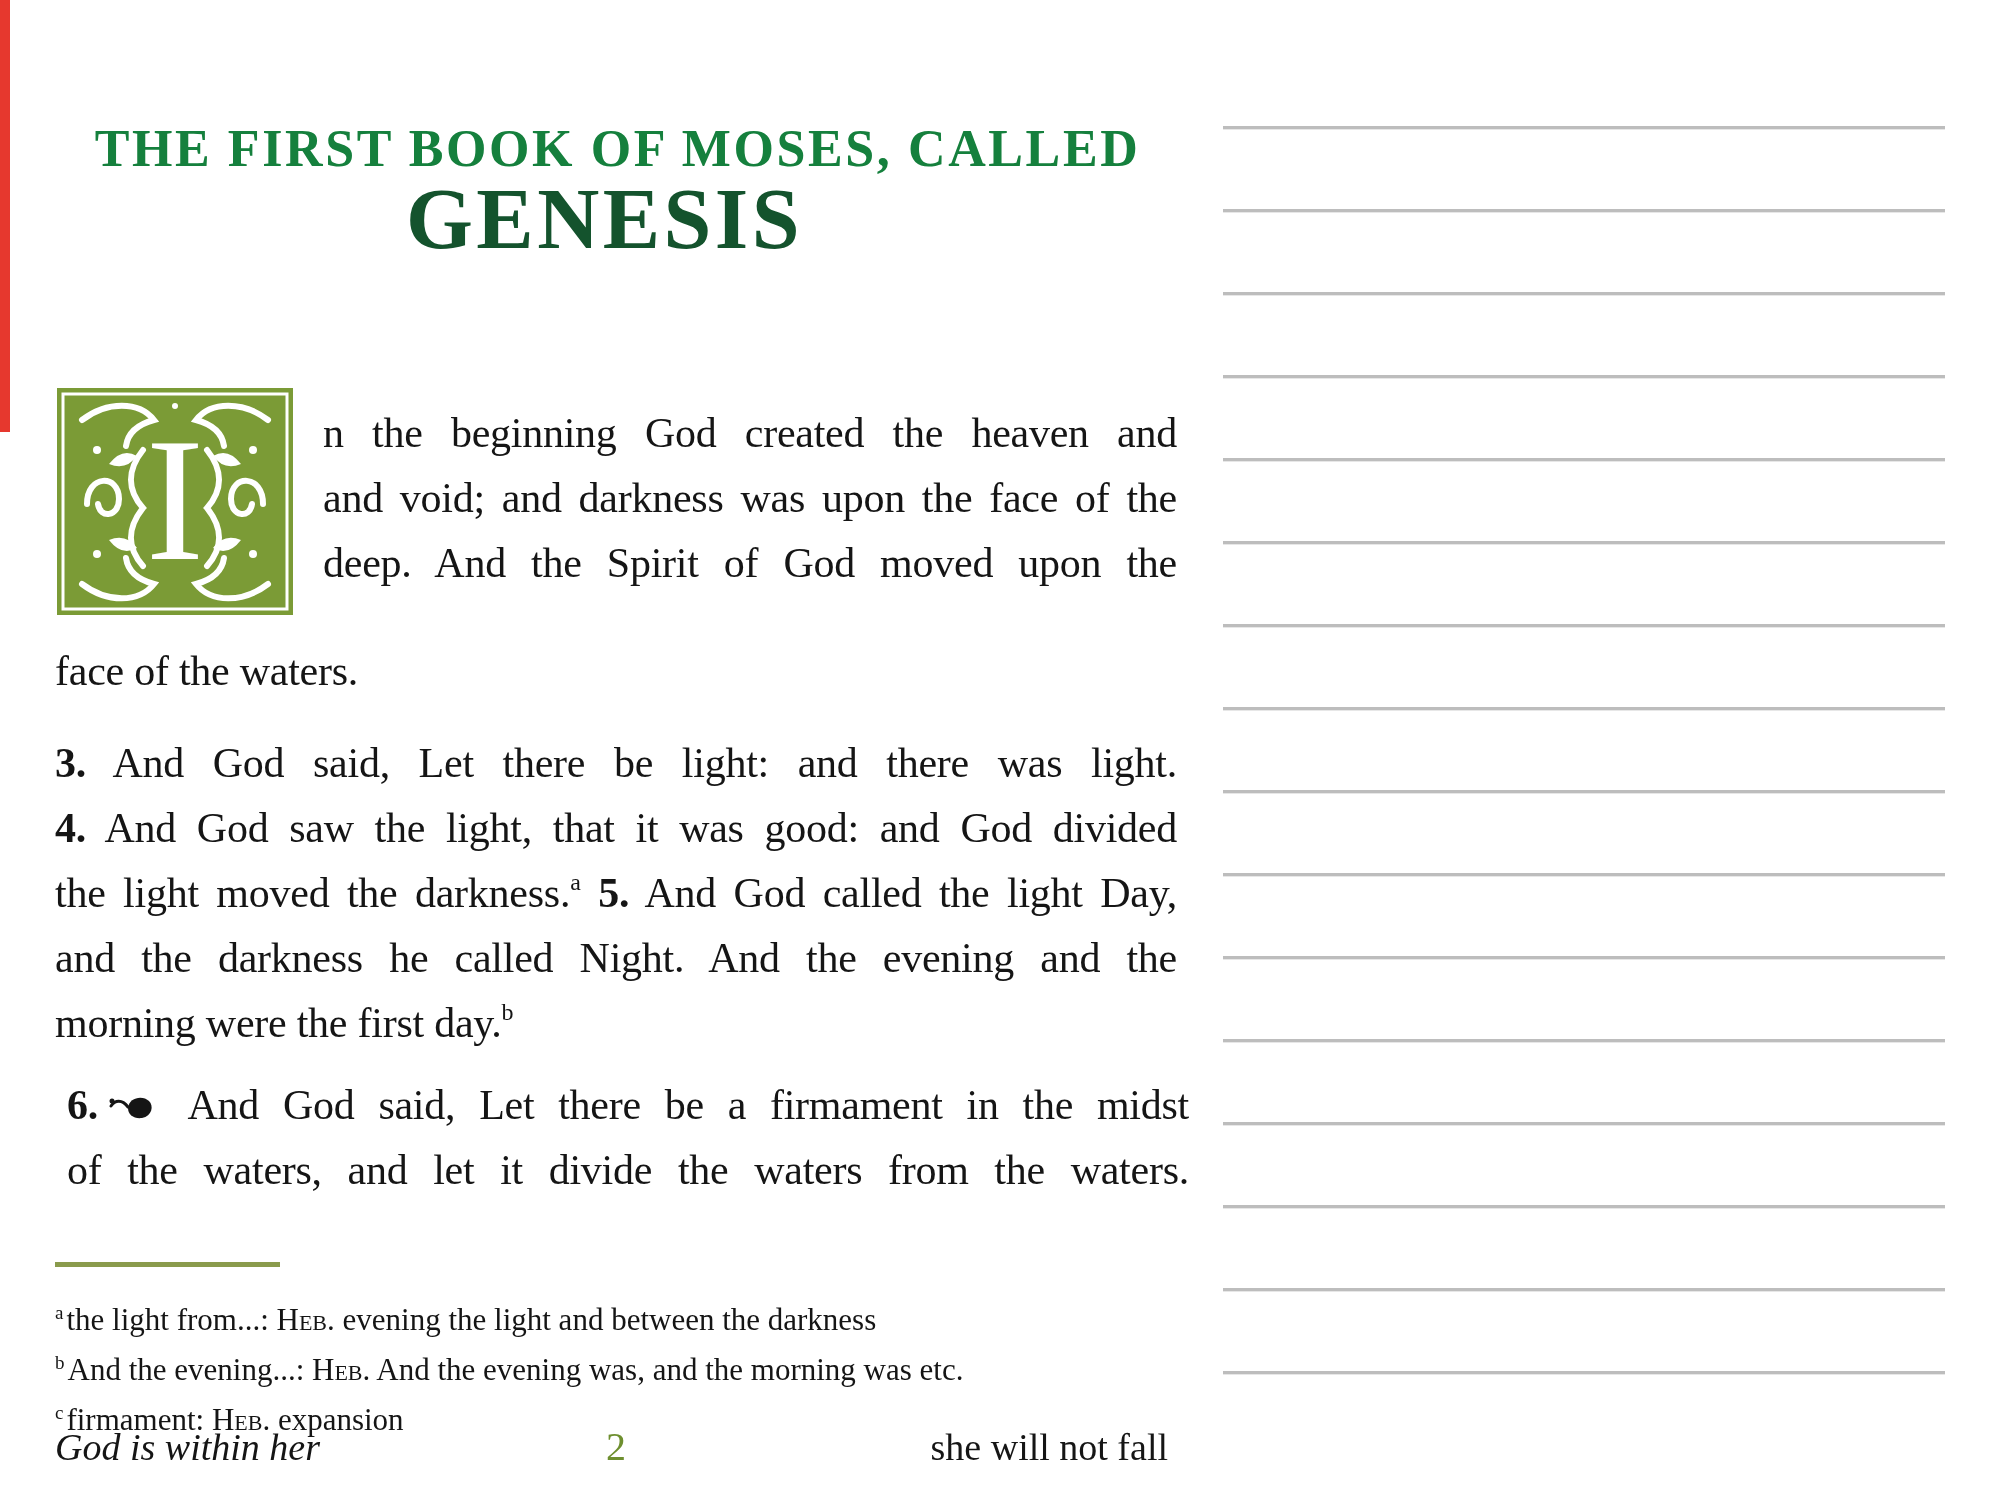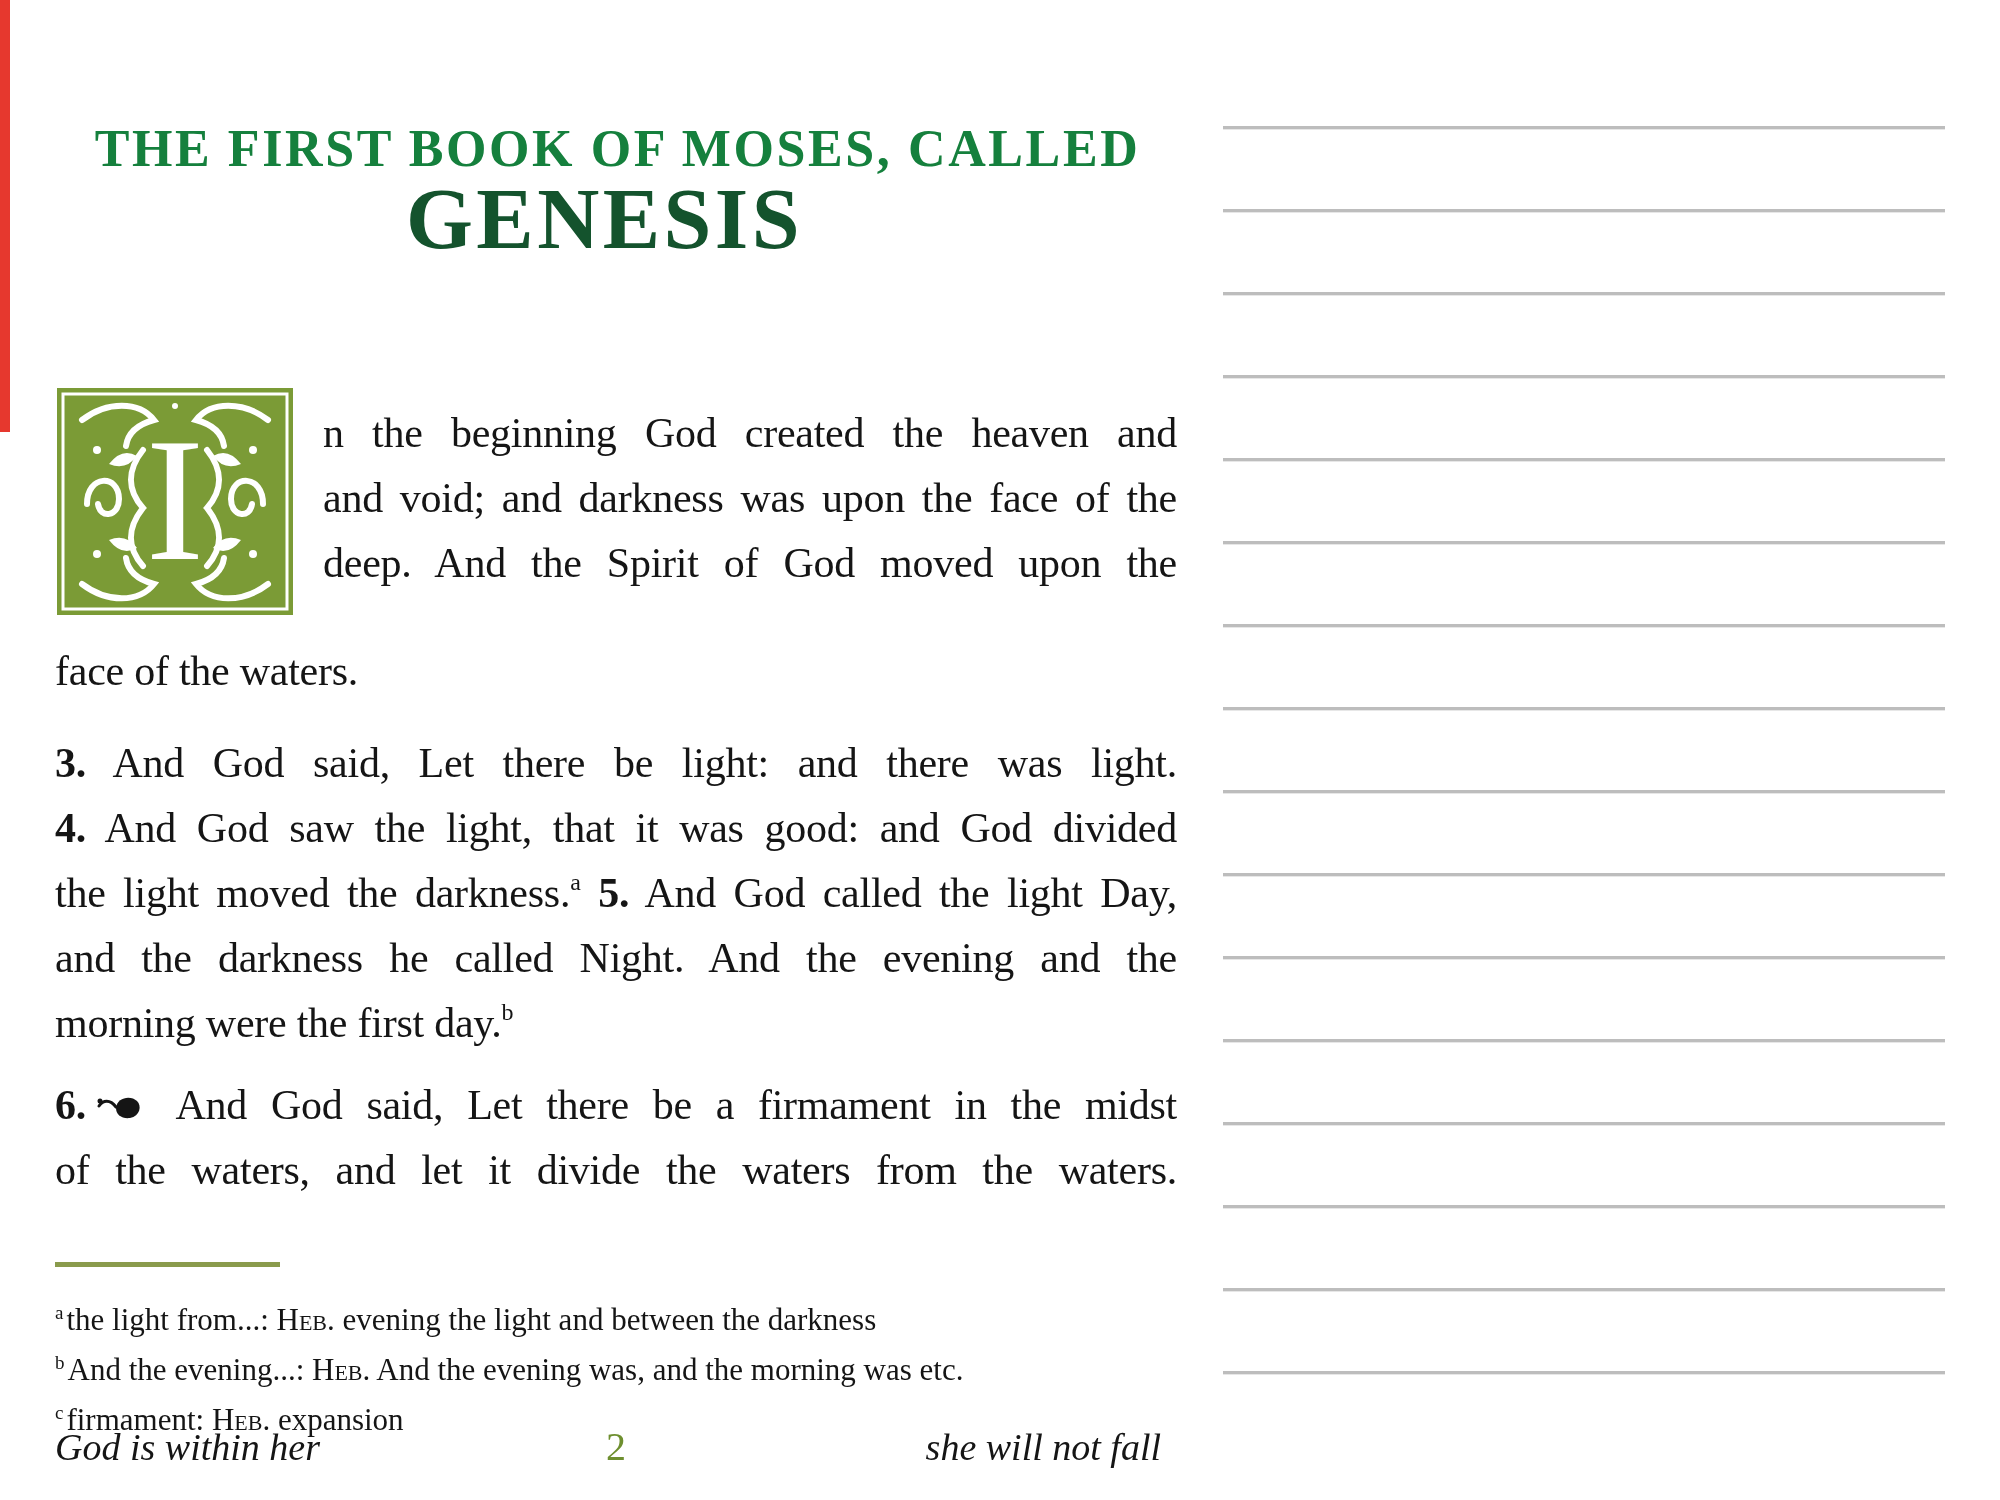--- a/index.html
+++ b/index.html
@@ -19,38 +19,38 @@
   .dropcap{position:absolute;left:57px;top:388px;width:236px;height:227px;}
 
   
   .textblock{position:absolute;font-size:42px;line-height:65px;letter-spacing:-0.25px;}
   .bl{text-align:justify;text-align-last:justify;height:65px;}
   .bl.no-just{text-align-last:left;}
   #p1{left:323px;top:401px;width:854px;}
   #p1-last{left:55px;top:639px;width:860px;}
   #p1-last .bl{text-align-last:left;}
   #p2{left:55px;top:731px;width:1122px;}
-  #p3{left:55px;top:1073px;width:1122px;}
+  #p3{left:67px;top:1073px;width:1122px;}
   .b{font-weight:bold;}
   .i{}
   .sup{font-size:24px;position:relative;top:-17px;letter-spacing:0;}
   .sc{font-variant:small-caps;}
   .orn{display:inline-block;width:46px;height:30px;vertical-align:-3px;margin:0 12px 0 10px;}
   .orn svg{display:block;width:46px;height:30px;}
 
   
   .fn-sep{position:absolute;left:55px;top:1262px;width:225px;height:5px;background:#8a9b4c;}
   #footnotes{position:absolute;left:55px;top:1297px;width:1122px;font-size:31px;line-height:46px;}
   #footnotes .sup{font-size:19px;top:-11px;margin-right:3px;}
   .fn-line{text-align:left;}
 
   
   #footer{position:absolute;left:55px;top:1428px;width:1122px;height:48px;font-size:38px;line-height:38px;}
   .footer-left{position:absolute;left:0;top:0;font-style:italic;}
-  .footer-right{position:absolute;right:16px;top:0;font-style:italic;}
+  .footer-right{position:absolute;right:9px;top:0;}
   .page-num{position:absolute;left:50%;transform:translateX(-50%);top:0;
       color:#6e8f2f;font-size:40px;}
 
   
   #notes-area{position:absolute;left:1223px;top:0;width:722px;height:1500px;}
   .note-line{position:absolute;left:0;width:722px;height:3px;background:#bdbdbd;
       box-shadow:0 1px 0 #e7e7e7;}
 </style>
 </head>
 <body>

